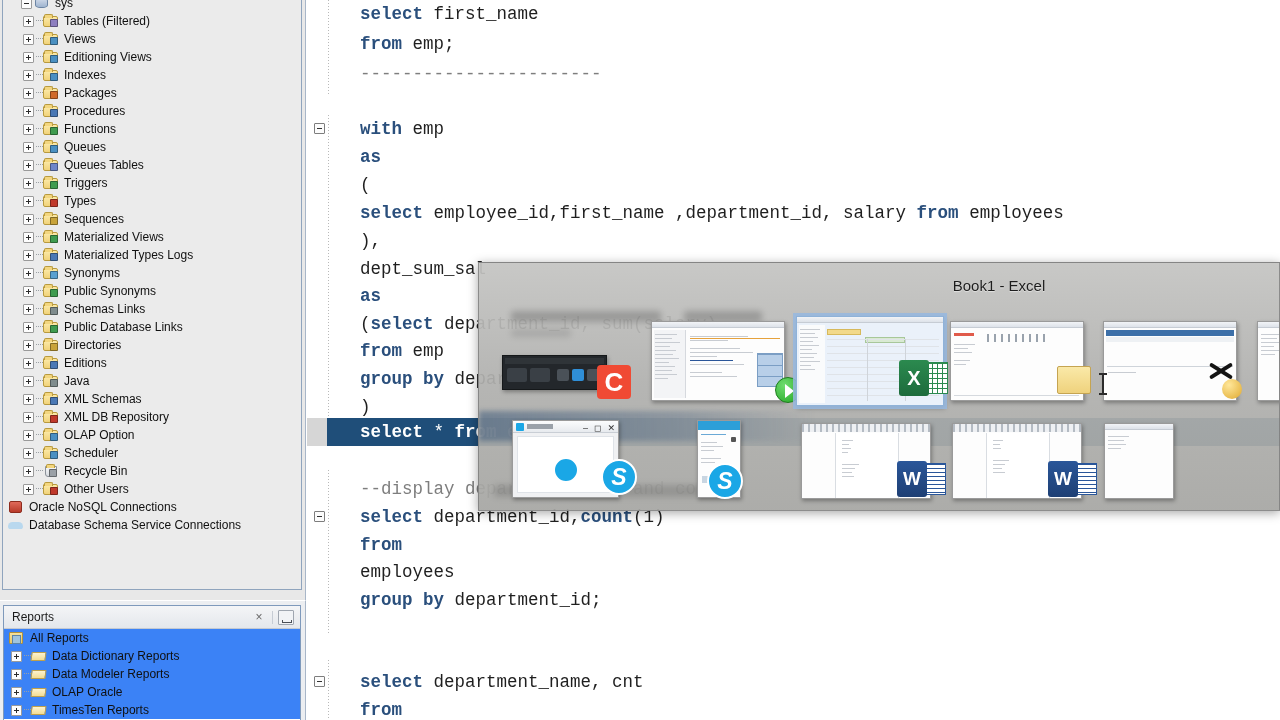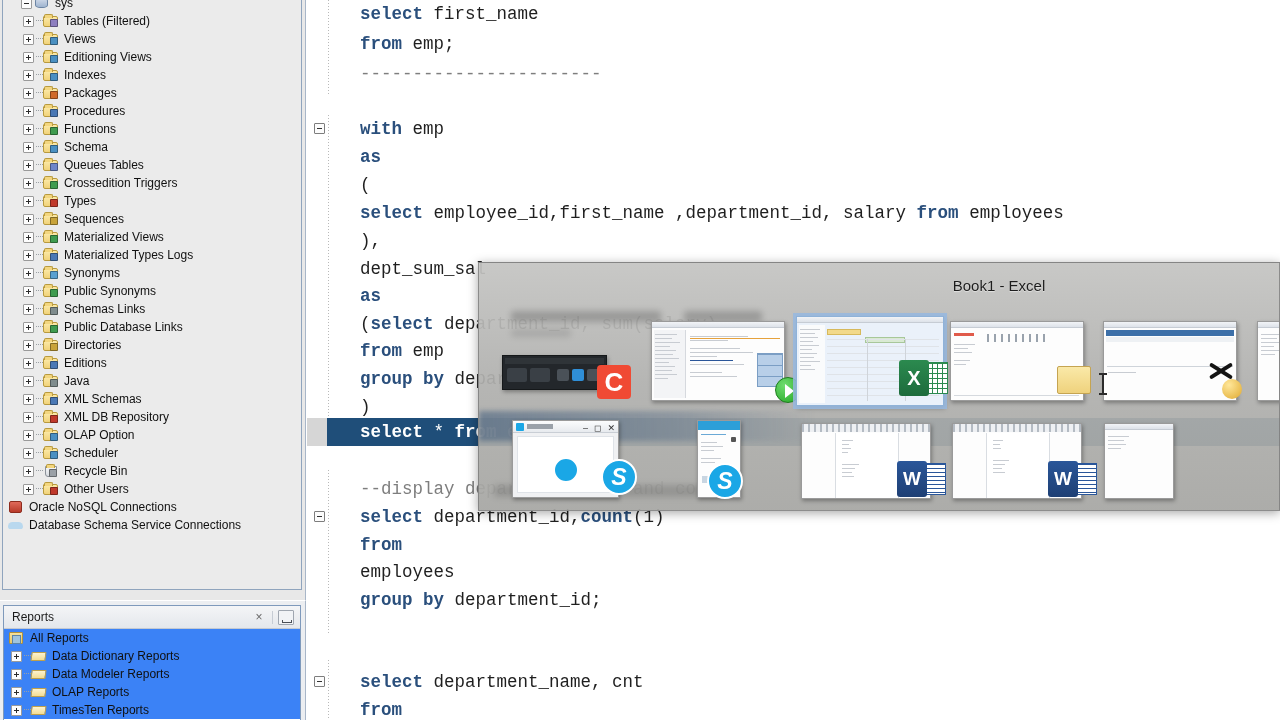--- a/index.html
+++ b/index.html
@@ -416,21 +416,21 @@
           </div>
           <div class="tree-row">
             <span style="width: 20px; flex: 0 0 20px;"></span>
             <span class="expander plus"></span>
             <span class="dotline"></span>
             <span class="ficon">
               <span class="folder">
                 <span class="badge" style="background: rgb(74, 144, 194);"></span>
               </span>
             </span>
-            <span class="tlabel">Schema</span>
+            <span class="tlabel">Queues</span>
           </div>
           <div class="tree-row">
             <span style="width: 20px; flex: 0 0 20px;"></span>
             <span class="expander plus"></span>
             <span class="dotline"></span>
             <span class="ficon">
               <span class="folder">
                 <span class="badge" style="background: rgb(111, 134, 201);"></span>
               </span>
             </span>
@@ -438,21 +438,21 @@
           </div>
           <div class="tree-row">
             <span style="width: 20px; flex: 0 0 20px;"></span>
             <span class="expander plus"></span>
             <span class="dotline"></span>
             <span class="ficon">
               <span class="folder">
                 <span class="badge" style="background: rgb(63, 155, 79);"></span>
               </span>
             </span>
-            <span class="tlabel">Crossedition Triggers</span>
+            <span class="tlabel">Triggers</span>
           </div>
           <div class="tree-row">
             <span style="width: 20px; flex: 0 0 20px;"></span>
             <span class="expander plus"></span>
             <span class="dotline"></span>
             <span class="ficon">
               <span class="folder">
                 <span class="badge" style="background: rgb(192, 57, 43);"></span>
               </span>
             </span>
@@ -687,21 +687,21 @@
             </span>
             <span class="tlabel">Data Modeler Reports</span>
           </div>
           <div class="tree-row">
             <span style="width: 7px; flex: 0 0 7px;"></span>
             <span class="expander plus"></span>
             <span class="dotline"></span>
             <span class="ficon">
               <span class="rep-folder"></span>
             </span>
-            <span class="tlabel">OLAP Reports</span>
+            <span class="tlabel">OLAP Oracle</span>
           </div>
           <div class="tree-row">
             <span style="width: 7px; flex: 0 0 7px;"></span>
             <span class="expander plus"></span>
             <span class="dotline"></span>
             <span class="ficon">
               <span class="rep-folder"></span>
             </span>
             <span class="tlabel">TimesTen Reports</span>
           </div>

